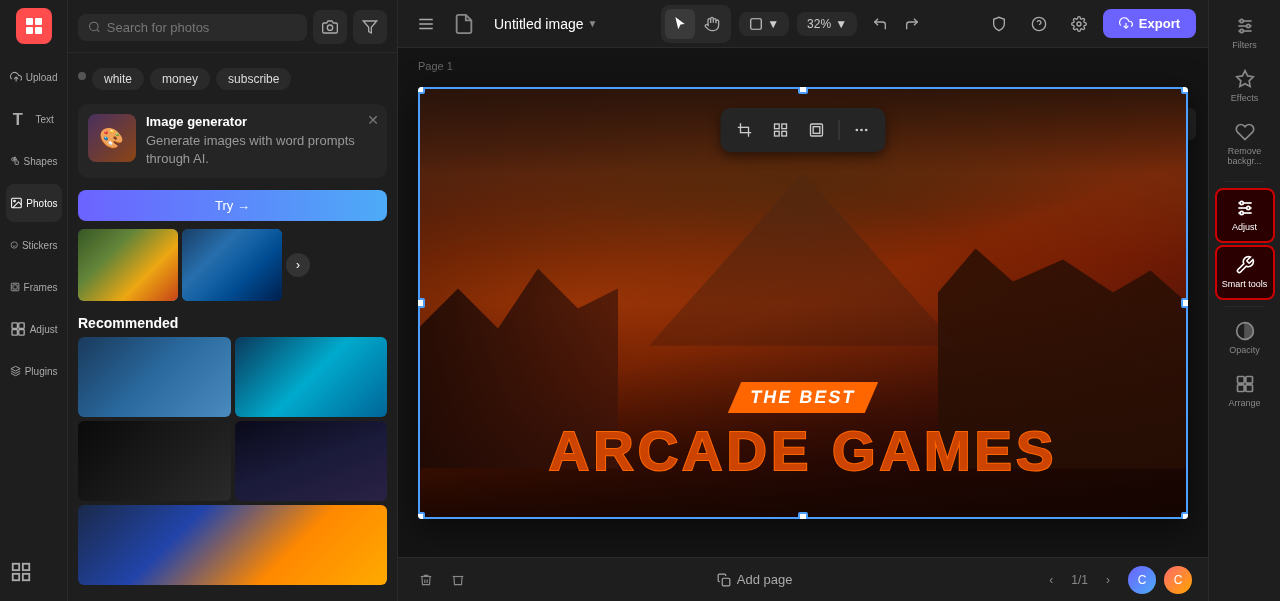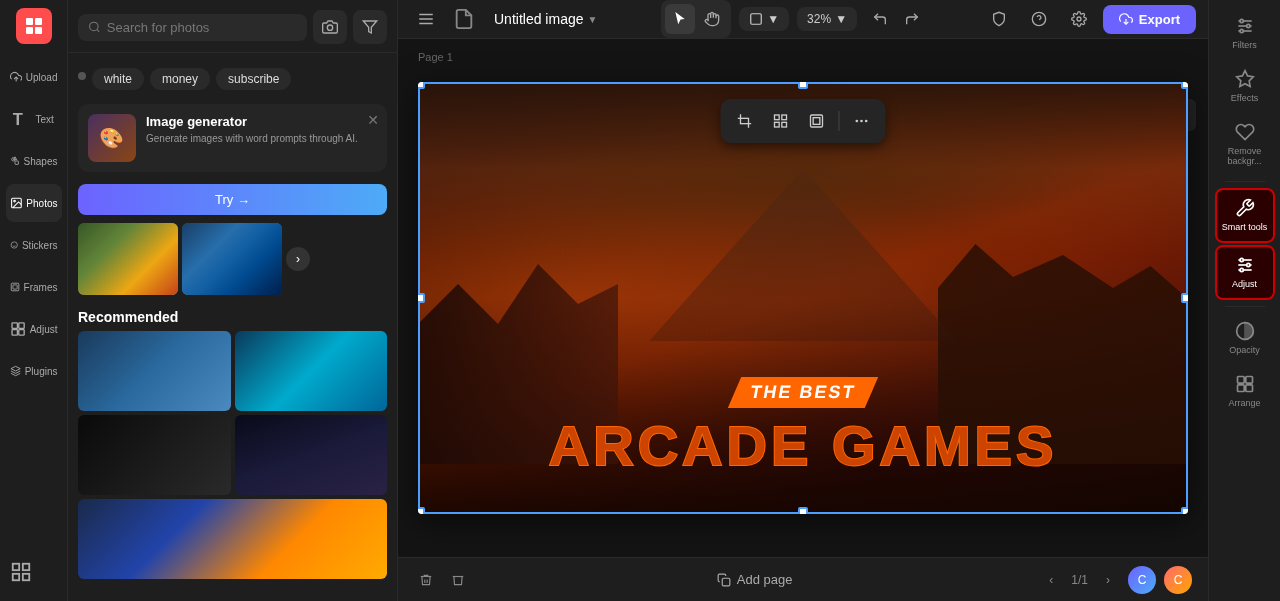--- a/index.html
+++ b/index.html
@@ -123,21 +123,21 @@
     }
     .ai-banner-img {
       width: 48px; height: 48px;
       border-radius: 8px;
       background: linear-gradient(135deg, #4a3060, #8b4513);
       flex-shrink: 0;
       display: flex; align-items: center; justify-content: center;
       font-size: 20px;
     }
     .ai-banner-text h4 { font-size: 13px; font-weight: 600; margin-bottom: 3px; }
-    .ai-banner-text p { font-size: 10px; color: #999; line-height: 1.4; }
+    .ai-banner-text p { font-size: 13px; color: #999; line-height: 1.4; }
     .ai-banner-close {
       position: absolute;
       top: 8px; right: 8px;
       background: none;
       border: none;
       color: #777;
       cursor: pointer;
       font-size: 14px;
     }
     .try-btn {
@@ -216,21 +216,21 @@
     .main-area {
       flex: 1;
       display: flex;
       flex-direction: column;
       background: #141414;
       overflow: hidden;
     }
 
     
     .top-toolbar {
-      height: 39px;
+      height: 48px;
       background: #1e1e1e;
       display: flex;
       align-items: center;
       padding: 0 12px;
       gap: 8px;
       border-bottom: 1px solid #2a2a2a;
       flex-shrink: 0;
     }
     .hamburger-btn {
       width: 32px; height: 32px;
@@ -310,21 +310,21 @@
     .export-btn {
       background: #6c63ff;
       border: none;
       border-radius: 8px;
       color: #fff;
       padding: 7px 16px;
       font-size: 13px;
       font-weight: 600;
       cursor: pointer;
       display: flex;
-      align-items: center;
+      align-items: flex-start;
       gap: 6px;
     }
     .header-icon-btn {
       width: 32px; height: 32px;
       background: none;
       border: none;
       border-radius: 6px;
       cursor: pointer;
       color: #aaa;
       display: flex; align-items: center; justify-content: center;
@@ -963,38 +963,38 @@
   </div>
   <div class="right-tool">
     <svg viewBox="0 0 24 24" fill="none" stroke="currentColor" stroke-width="2">
         <path d="M20.84 4.61a5.5 5.5 0 0 0-7.78 0L12 5.67l-1.06-1.06a5.5 5.5 0 0 0-7.78 7.78l1.06 1.06L12 21.23l7.78-7.78 1.06-1.06a5.5 5.5 0 0 0 0-7.78z"></path>
       </svg>
     <span>Remove backgr...</span>
   </div>
   <div class="right-divider"></div>
   <div class="right-tool highlighted">
     <svg viewBox="0 0 24 24" fill="none" stroke="currentColor" stroke-width="2">
-        <path d="M14.7 6.3a1 1 0 0 0 0 1.4l1.6 1.6a1 1 0 0 0 1.4 0l3.77-3.77a6 6 0 0 1-7.94 7.94l-6.91 6.91a2.12 2.12 0 0 1-3-3l6.91-6.91a6 6 0 0 1 7.94-7.94l-3.76 3.76z"></path>
-      </svg>
-    <span>Smart tools</span>
-  </div>
-  <div class="right-tool highlighted">
-    <svg viewBox="0 0 24 24" fill="none" stroke="currentColor" stroke-width="2">
         <circle cx="8" cy="6" r="2"></circle>
         <line x1="4" y1="6" x2="6" y2="6"></line>
         <line x1="10" y1="6" x2="20" y2="6"></line>
         <circle cx="16" cy="12" r="2"></circle>
         <line x1="4" y1="12" x2="14" y2="12"></line>
         <line x1="18" y1="12" x2="20" y2="12"></line>
         <circle cx="8" cy="18" r="2"></circle>
         <line x1="4" y1="18" x2="6" y2="18"></line>
         <line x1="10" y1="18" x2="20" y2="18"></line>
       </svg>
     <span>Adjust</span>
   </div>
+  <div class="right-tool highlighted">
+    <svg viewBox="0 0 24 24" fill="none" stroke="currentColor" stroke-width="2">
+        <path d="M14.7 6.3a1 1 0 0 0 0 1.4l1.6 1.6a1 1 0 0 0 1.4 0l3.77-3.77a6 6 0 0 1-7.94 7.94l-6.91 6.91a2.12 2.12 0 0 1-3-3l6.91-6.91a6 6 0 0 1 7.94-7.94l-3.76 3.76z"></path>
+      </svg>
+    <span>Smart tools</span>
+  </div>
   <div class="right-divider"></div>
   <div class="right-tool">
     <svg viewBox="0 0 24 24" fill="none" stroke="currentColor" stroke-width="2">
         <circle cx="12" cy="12" r="10"></circle>
         <path d="M12 2a10 10 0 0 1 0 20V2z" fill="currentColor" opacity="0.5"></path>
       </svg>
     <span>Opacity</span>
   </div>
   <div class="right-tool">
     <svg viewBox="0 0 24 24" fill="none" stroke="currentColor" stroke-width="2">

